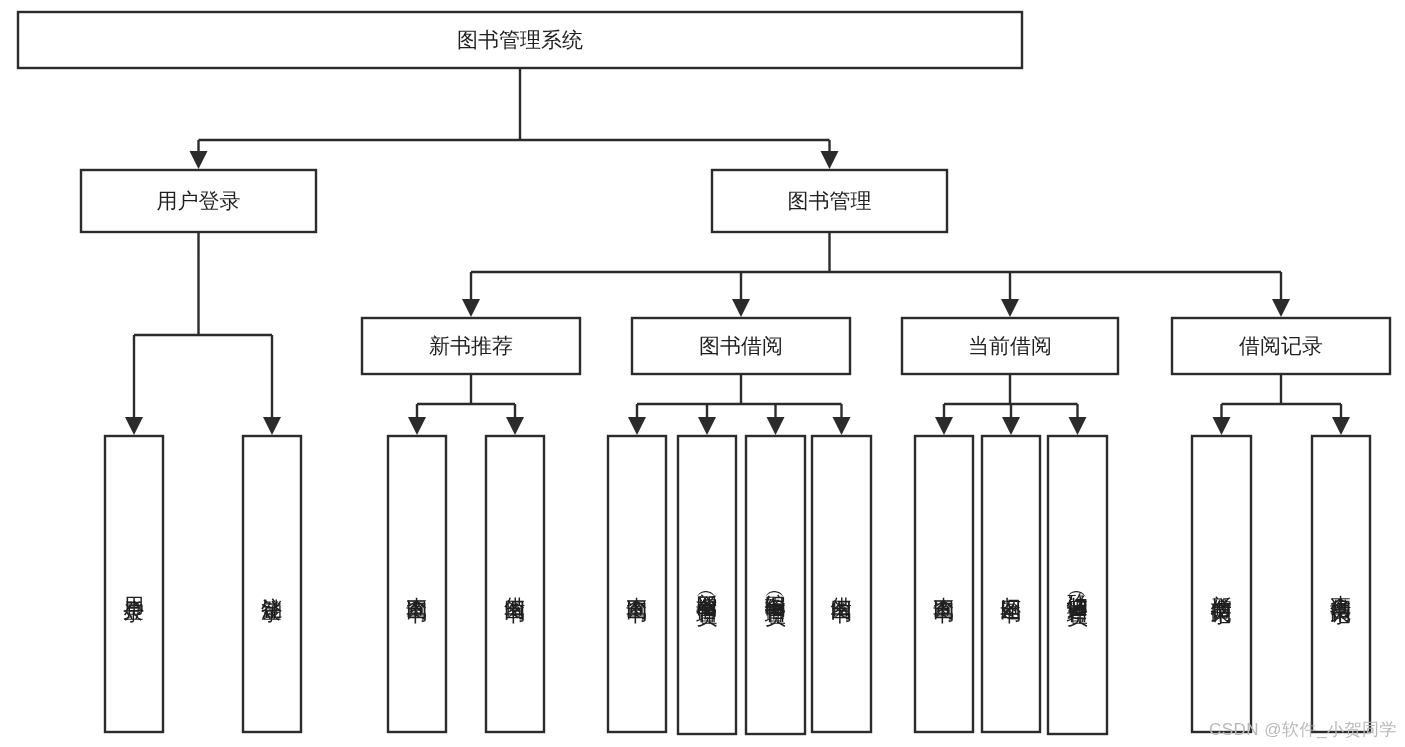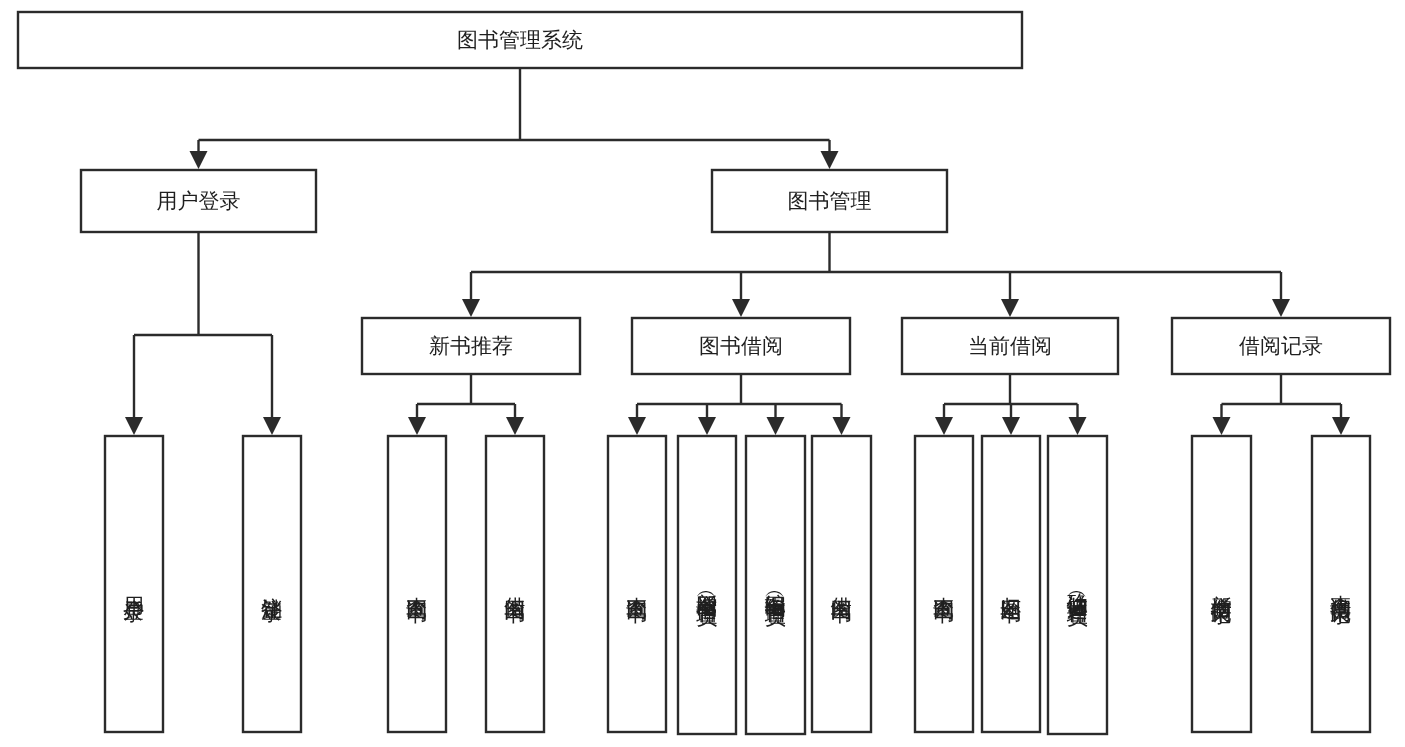--- a/index.html
+++ b/index.html
@@ -173,13 +173,14 @@
       <div class="node-label-v" style="left: 608px; top: 436px; width: 58px; height: 296px;">查询图书</div>
       <div class="node-label-v" style="left: 678px; top: 436px; width: 58px; height: 298px;">新增图书（管理员）</div>
       <div class="node-label-v" style="left: 746px; top: 436px; width: 59px; height: 298px;">编辑图书（管理员）</div>
       <div class="node-label-v" style="left: 812px; top: 436px; width: 59px; height: 296px;">借阅图书</div>
       <div class="node-label-v" style="left: 915px; top: 436px; width: 58px; height: 296px;">查询图书</div>
       <div class="node-label-v" style="left: 982px; top: 436px; width: 58px; height: 296px;">归还图书</div>
       <div class="node-label-v" style="left: 1048px; top: 436px; width: 59px; height: 298px;">确认归还（管理员）</div>
       <div class="node-label-v" style="left: 1192px; top: 436px; width: 59px; height: 296px;">新增借阅记录</div>
       <div class="node-label-v" style="left: 1312px; top: 436px; width: 58px; height: 296px;">查询借阅记录</div>
     </div>
+  <div class="watermark">CSDN @软件_小贺同学</div>
 </div>
 
 </body></html>

